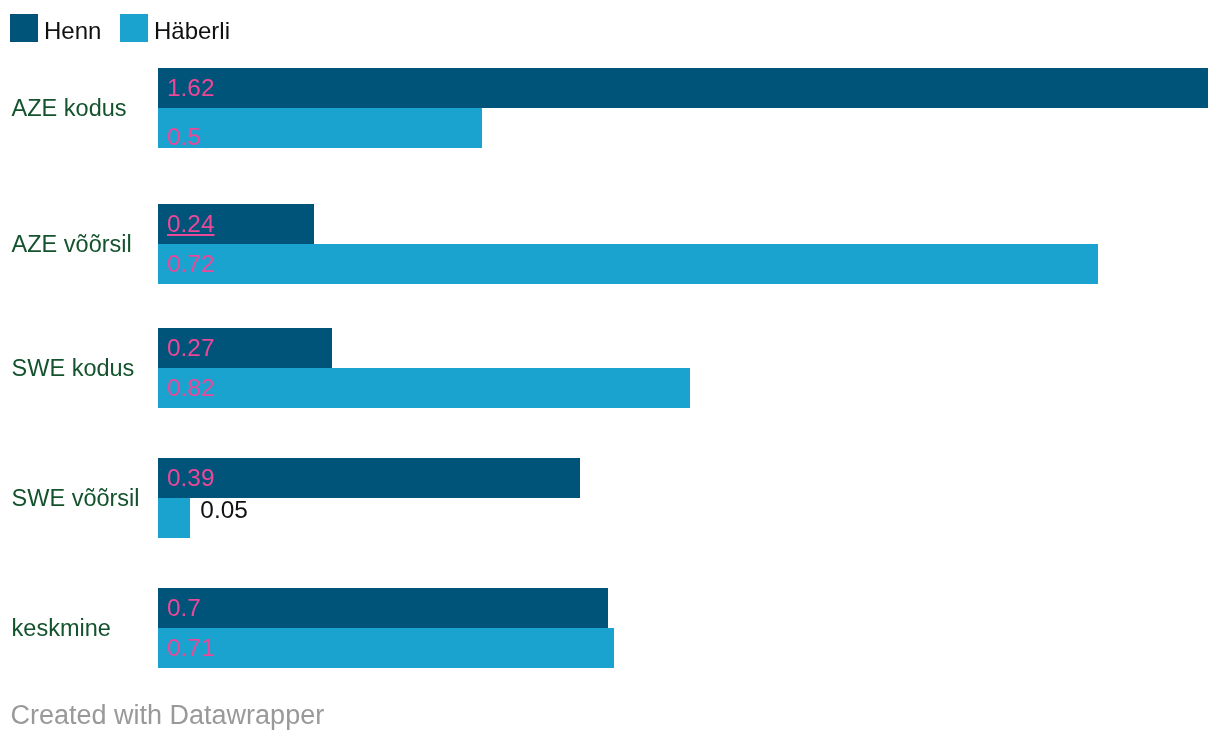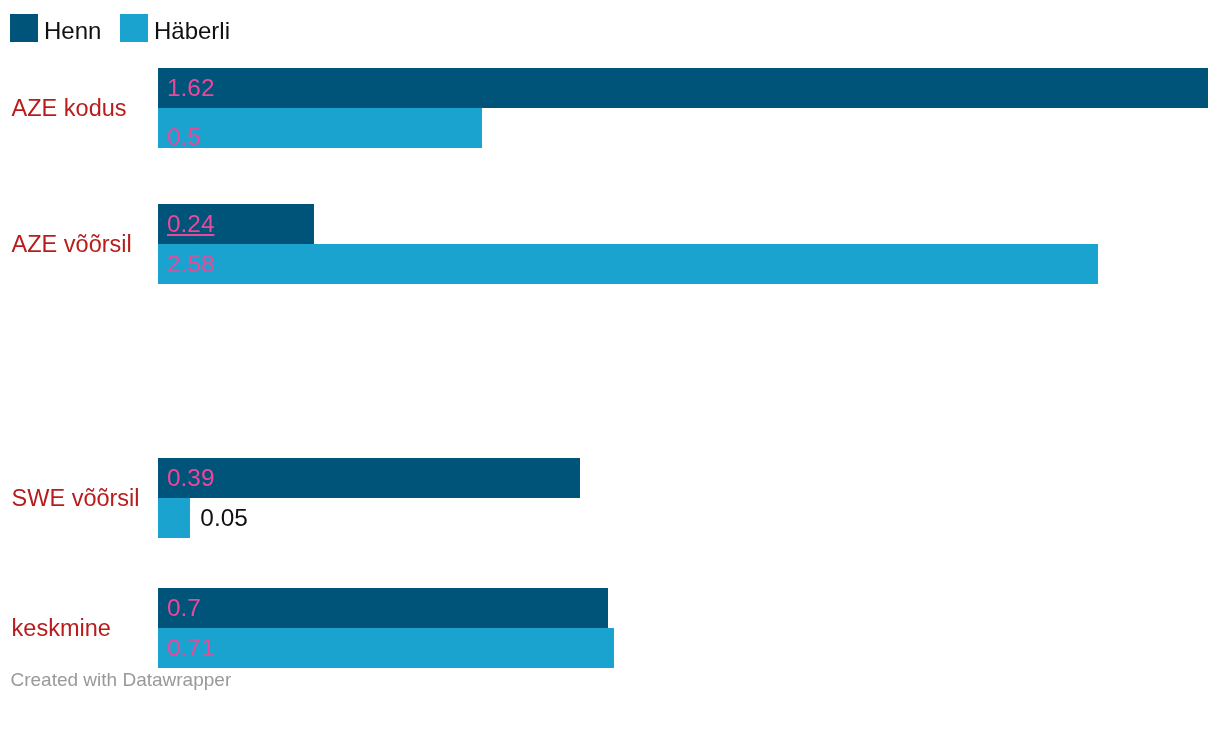--- a/index.html
+++ b/index.html
@@ -12,28 +12,28 @@
   .legend{position:absolute;left:10px;top:14px;display:flex;align-items:flex-start;}
   .legend-item{display:flex;align-items:flex-end;margin-right:18.6px;}
   .swatch{display:block;width:28px;height:28px;}
   .legend-label{will-change:opacity;font-size:24px;line-height:23.4px;color:#111111;
                 margin-left:6px;white-space:nowrap;}
 
   
   .plot{position:absolute;left:0;top:0;width:1220px;height:668px;}
   .group{position:absolute;left:0;width:1220px;height:80px;}
   .cat-label{will-change:opacity;position:absolute;left:11.6px;top:26px;font-size:23.5px;
-             line-height:28px;color:#b91c1c;white-space:nowrap;}
+             line-height:28px;color:#14532d;white-space:nowrap;}
   .bar{position:absolute;left:158px;height:40px;}
   .bar-value{will-change:opacity;position:absolute;left:167px;font-size:24.4px;line-height:40px;
              color:#ec4899;white-space:nowrap;}
   .bar-value.outside{color:#111111;}
 
   
-  .footer{will-change:opacity;position:absolute;left:10.5px;top:669px;font-size:19px;
+  .footer{will-change:opacity;position:absolute;left:10.5px;top:704px;font-size:27px;
           line-height:22px;color:#999999;white-space:nowrap;text-align:center;}
 </style>
 </head>
 <body>
 
 <div id="chart">
 
   <div class="legend">
     <div class="legend-item">
       <span class="swatch" style="background: rgb(0, 83, 121);"></span>
@@ -51,28 +51,35 @@
       <div class="bar" style="top: 0px; width: 1050px; background: rgb(0, 83, 121);"></div>
       <div class="bar-value" style="top: 0px;">1.62</div>
       <div class="bar" style="top: 40px; width: 324.074px; background: rgb(27, 163, 208);"></div>
       <div class="bar-value" style="top: 49px; text-align: right;">0.5</div>
     </div>
     <div class="group" style="top: 204px;">
       <div class="cat-label">AZE võõrsil</div>
       <div class="bar" style="top: 0px; width: 155.815px; background: rgb(0, 83, 121);"></div>
       <div class="bar-value" style="top: 0px; text-decoration: underline;">0.24</div>
       <div class="bar" style="top: 40px; width: 939.879px; background: rgb(27, 163, 208);"></div>
-      <div class="bar-value" style="top: 40px;">2.58</div>
+      <div class="bar-value" style="top: 40px;">0.72</div>
+    </div>
+    <div class="group" style="top: 328px;">
+      <div class="cat-label">SWE kodus</div>
+      <div class="bar" style="top: 0px; width: 173.833px; background: rgb(0, 83, 121);"></div>
+      <div class="bar-value" style="top: 0px;">0.27</div>
+      <div class="bar" style="top: 40px; width: 531.805px; background: rgb(27, 163, 208);"></div>
+      <div class="bar-value" style="top: 40px;">0.82</div>
     </div>
     <div class="group" style="top: 458px; text-align: right;">
       <div class="cat-label">SWE võõrsil</div>
       <div class="bar" style="top: 0px; width: 421.815px; background: rgb(0, 83, 121);"></div>
       <div class="bar-value" style="top: 0px;">0.39</div>
       <div class="bar" style="top: 40px; width: 31.8241px; background: rgb(27, 163, 208);"></div>
-      <div class="bar-value outside" style="top: 40px; left: 200.324px;">0.05</div>
+      <div class="bar-value outside" style="top: 32px; left: 200.324px;">0.05</div>
     </div>
     <div class="group" style="top: 588px;">
       <div class="cat-label">keskmine</div>
       <div class="bar" style="top: 0px; width: 450.398px; background: rgb(0, 83, 121);"></div>
       <div class="bar-value" style="top: 0px;">0.7</div>
       <div class="bar" style="top: 40px; width: 455.907px; background: rgb(27, 163, 208);"></div>
       <div class="bar-value" style="top: 40px;">0.71</div>
     </div>
   </div>
 

